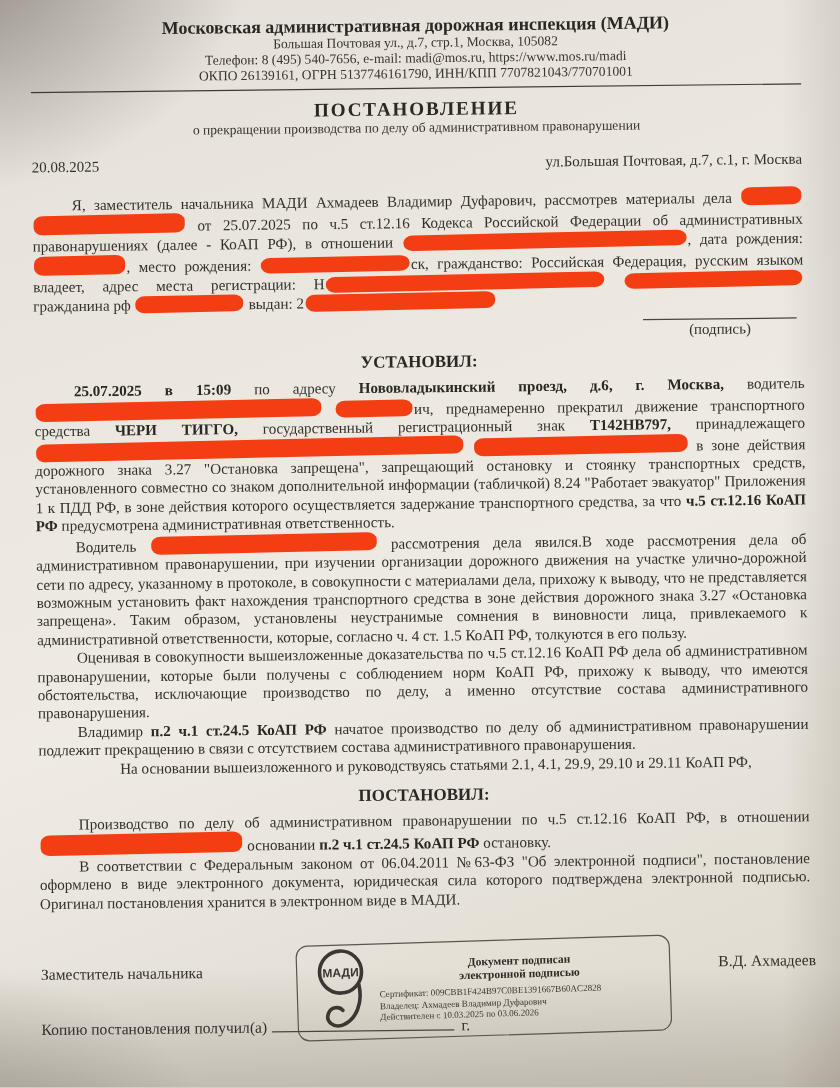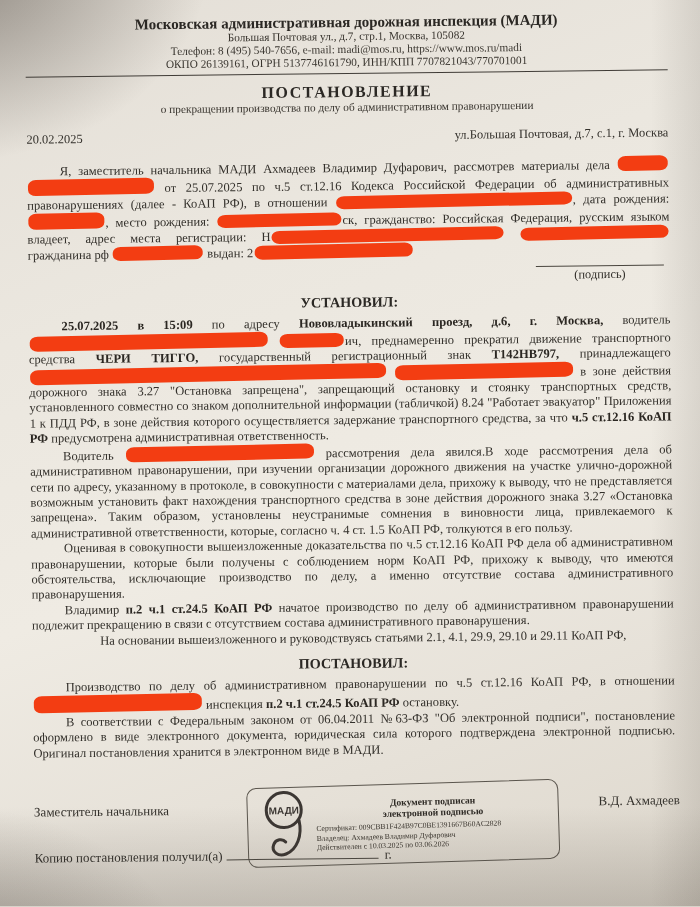--- a/index.html
+++ b/index.html
@@ -48,40 +48,40 @@
     <div class="org-name center">Московская административная дорожная инспекция (МАДИ)</div>
     <div class="org-line center">Большая Почтовая ул., д.7, стр.1, Москва, 105082</div>
     <div class="org-line center">Телефон: 8 (495) 540-7656, e-mail: madi@mos.ru, https://www.mos.ru/madi</div>
     <div class="org-line center">ОКПО 26139161, ОГРН 5137746161790, ИНН/КПП 7707821043/770701001</div>
     <div class="rule"></div>
 
     <div class="doc-title center">ПОСТАНОВЛЕНИЕ</div>
     <div class="doc-subtitle center">о прекращении производства по делу об административном правонарушении</div>
 
     <div class="date-row">
-      <span>20.02.2025</span>
+      <span>20.08.2025</span>
       <span>ул.Большая Почтовая, д.7, с.1, г. Москва</span>
     </div>
 
     <p class="para mt"><span>Я, заместитель начальника МАДИ Ахмадеев Владимир Дуфарович, рассмотрев материалы дела </span><span class="redact" style="width: 50px; height: 15px; background: rgb(243, 61, 18);"></span><span> </span><span class="redact" style="width: 126px; height: 16px; background: rgb(243, 61, 18);"></span><span> от 25.07.2025 по ч.5 ст.12.16 Кодекса Российской Федерации об административных правонарушениях (далее - КоАП РФ), в отношении </span><span class="redact" style="width: 236px; height: 13px; background: rgb(243, 61, 18);"></span><span>, дата рождения: </span><span class="redact" style="width: 76px; height: 16px; background: rgb(243, 61, 18);"></span><span>, место рождения: </span><span class="redact" style="width: 124px; height: 13px; background: rgb(243, 61, 18);"></span><span>ск, гражданство: Российская Федерация, русским языком владеет, адрес места регистрации: Н</span><span class="redact" style="width: 232px; height: 13px; background: rgb(243, 61, 18);"></span><span> </span><span class="redact" style="width: 148px; height: 13px; background: rgb(243, 61, 18);"></span><span> гражданина рф </span><span class="redact" style="width: 90px; height: 14px; background: rgb(243, 61, 18);"></span><span> выдан: 2</span><span class="redact" style="width: 158px; height: 14px; background: rgb(243, 61, 18);"></span></p>
 
     <div class="sign-block">
       <div class="sign-line"></div>
       <div class="sign-caption">(подпись)</div>
     </div>
 
     <div class="sec-h">УСТАНОВИЛ:</div>
     <p class="para"><span class="b">25.07.2025 в 15:09</span><span> по адресу </span><span class="b">Нововладыкинский проезд, д.6, г. Москва,</span><span> водитель </span><span class="redact" style="width: 238px; height: 15px; background: rgb(243, 61, 18);"></span><span> </span><span class="redact" style="width: 64px; height: 14px; background: rgb(243, 61, 18);"></span><span>ич, преднамеренно прекратил движение транспортного средства </span><span class="b">ЧЕРИ ТИГГО,</span><span> государственный регистрационный знак </span><span class="b">Т142НВ797,</span><span> принадлежащего </span><span class="redact" style="width: 356px; height: 15px; background: rgb(243, 61, 18);"></span><span> </span><span class="redact" style="width: 178px; height: 15px; background: rgb(243, 61, 18);"></span><span> в зоне действия дорожного знака 3.27 "Остановка запрещена", запрещающий остановку и стоянку транспортных средств,  установленного совместно со знаком дополнительной информации (табличкой) 8.24 "Работает эвакуатор" Приложения 1 к ПДД РФ, в зоне действия которого осуществляется задержание транспортного средства, за что </span><span class="b">ч.5 ст.12.16 КоАП РФ</span><span> предусмотрена административная ответственность.</span></p>
     <p class="para"><span>Водитель </span><span class="redact" style="width: 188px; height: 15px; background: rgb(243, 61, 18);"></span><span> рассмотрения дела явился.В ходе рассмотрения дела об административном правонарушении, при изучении организации дорожного движения на участке улично-дорожной сети по адресу, указанному в протоколе, в совокупности с материалами дела, прихожу к выводу, что не представляется возможным установить факт нахождения транспортного средства в зоне действия дорожного знака 3.27 «Остановка запрещена». Таким образом, установлены неустранимые сомнения в виновности лица, привлекаемого к административной ответственности, которые, согласно ч. 4 ст. 1.5 КоАП РФ, толкуются в его пользу.</span></p>
     <p class="para"><span>Оценивая в совокупности вышеизложенные доказательства по ч.5 ст.12.16 КоАП РФ дела об административном правонарушении, которые были получены с соблюдением норм КоАП РФ, прихожу к выводу, что имеются обстоятельства, исключающие производство по делу, а именно отсутствие состава административного правонарушения.</span></p>
     <p class="para"><span>Владимир </span><span class="b">п.2 ч.1 ст.24.5 КоАП РФ</span><span> начатое производство по делу об административном правонарушении подлежит прекращению в связи с отсутствием состава административного правонарушения.</span></p>
     <p class="para indent-lg"><span>На основании вышеизложенного и руководствуясь статьями  2.1, 4.1, 29.9, 29.10 и 29.11 КоАП РФ,</span></p>
 
     <div class="sec-h">ПОСТАНОВИЛ:</div>
-    <p class="para"><span>Производство по делу об административном правонарушении по ч.5 ст.12.16 КоАП РФ, в отношении </span><span class="redact" style="width: 168px; height: 17px; background: rgb(243, 61, 18);"></span><span> инспекция </span><span class="b">п.2 ч.1 ст.24.5 КоАП РФ</span><span> остановку.</span></p>
+    <p class="para"><span>Производство по делу об административном правонарушении по ч.5 ст.12.16 КоАП РФ, в отношении </span><span class="redact" style="width: 168px; height: 17px; background: rgb(243, 61, 18);"></span><span> основании </span><span class="b">п.2 ч.1 ст.24.5 КоАП РФ</span><span> остановку.</span></p>
     <p class="para"><span>В соответствии с Федеральным законом от 06.04.2011 №63-ФЗ "Об электронной подписи", постановление оформлено в виде электронного документа, юридическая сила которого подтверждена электронной подписью.  Оригинал постановления хранится в электронном виде в МАДИ.</span></p>
 
     <div class="official-title">Заместитель начальника</div>
     <div class="official-name">В.Д. Ахмадеев</div>
 
     <div class="stamp">
       <span>
         <svg width="52" height="70" viewBox="0 0 52 70" aria-hidden="true">
           <circle cx="26" cy="20" r="17.5" fill="none" stroke="#3c3733" stroke-width="3"></circle>
           <text x="26" y="24" text-anchor="middle" font-size="10" font-weight="bold" fill="#3c3733" font-family="Liberation Sans, sans-serif">МАДИ</text>

